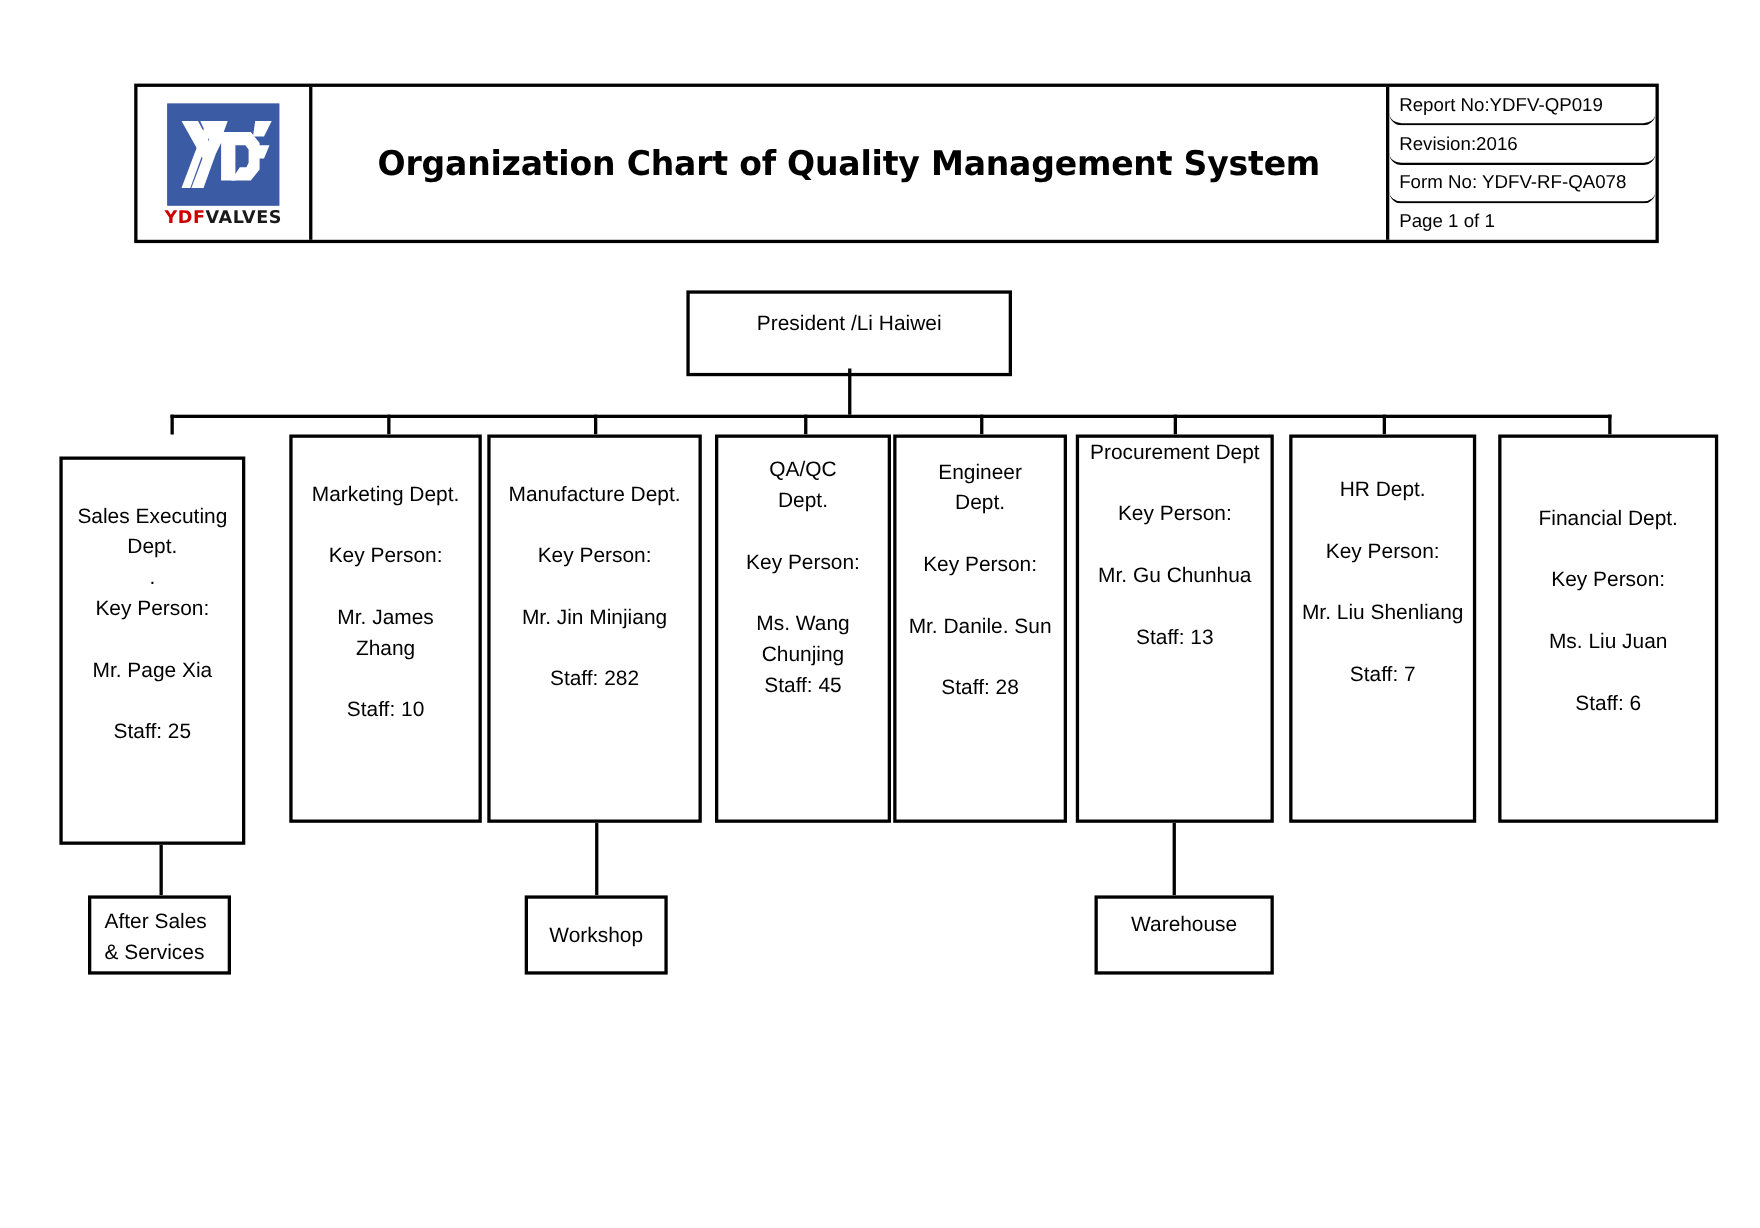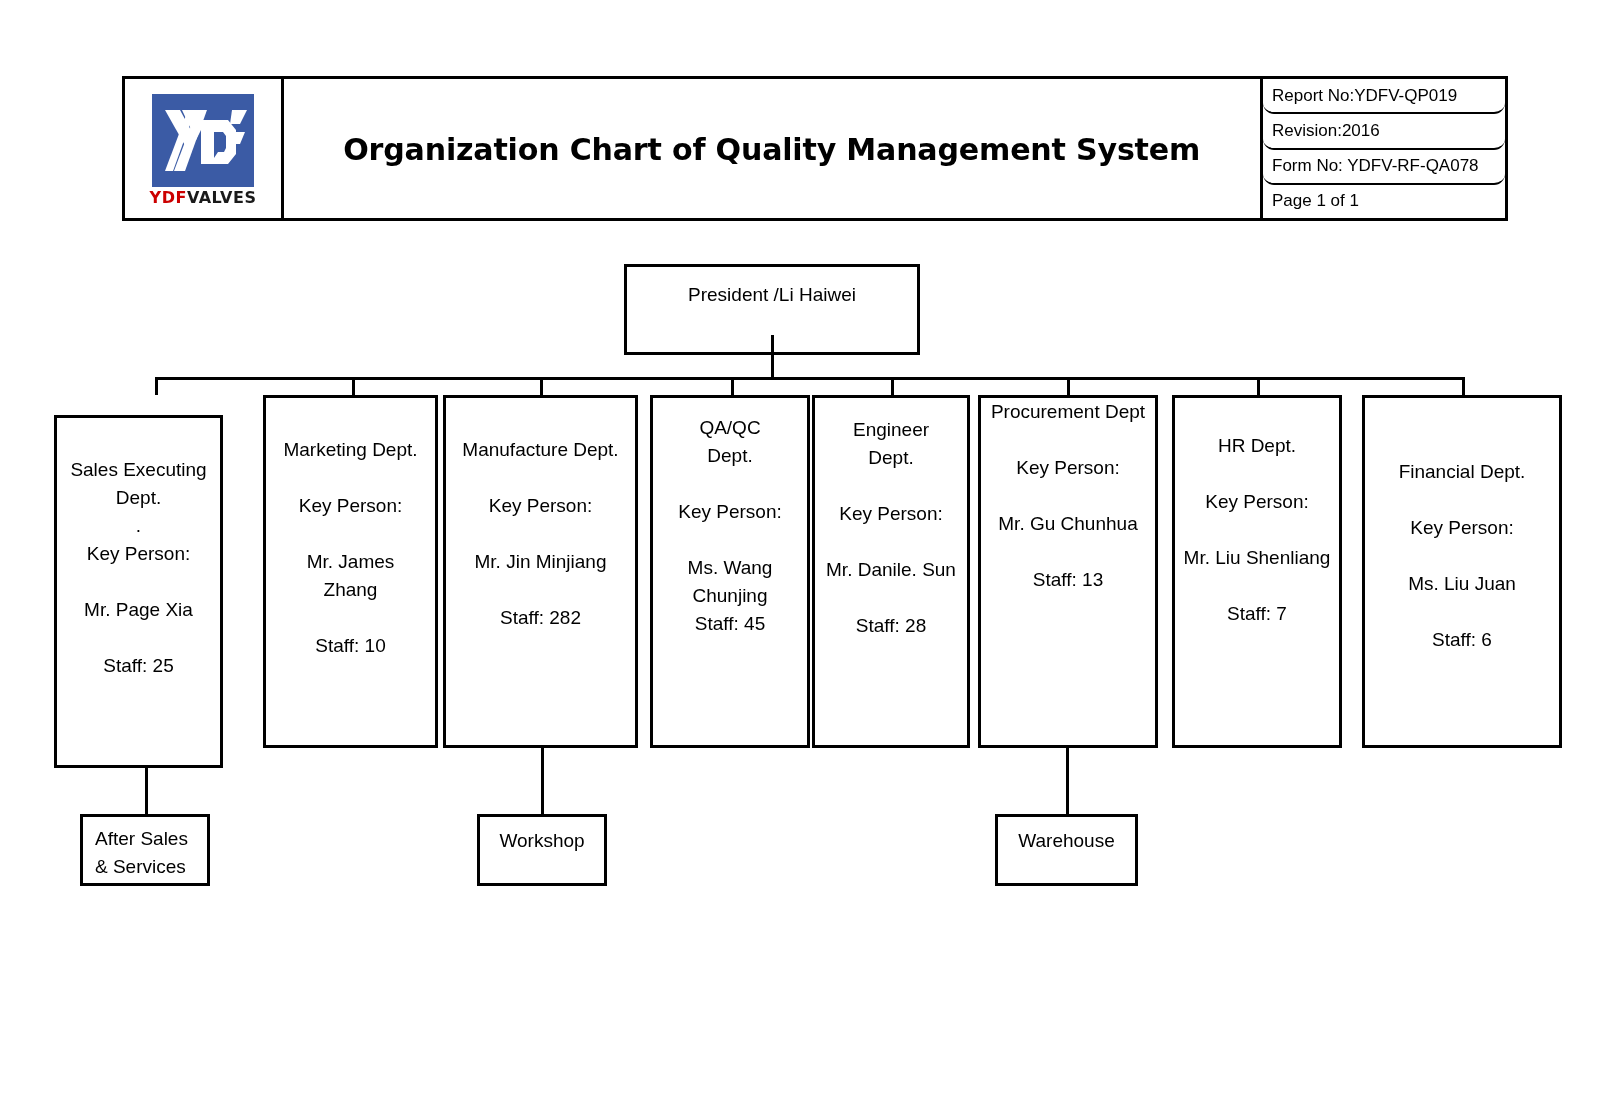--- a/index.html
+++ b/index.html
@@ -122,21 +122,21 @@
     line-height: 28px;
     white-space: nowrap;
     text-align: center;
   }
 
   
   #node-president {
     left: 624px;
     top: 264px;
     width: 296px;
-    height: 91px;
+    height: 78px;
   }
   #node-president .node-lines { padding-top: 14px; }
 
   
   .dept {
     top: 395px;
     height: 353px;
   }
   .dept .node-lines { align-items: center; }
 
@@ -251,21 +251,21 @@
           <div class="ln">Manufacture Dept.</div>
           <div class="ln">&nbsp;</div>
           <div class="ln">Key Person:</div>
           <div class="ln">&nbsp;</div>
           <div class="ln">Mr. Jin Minjiang</div>
           <div class="ln">&nbsp;</div>
           <div class="ln">Staff: 282</div>
         </div>
       </div>
       <div class="node leaf" style="left: 477px; top: 814px; width: 130px; height: 72px;">
-        <div class="node-lines" style="padding-top: 10px; align-items: center; padding-left: 0px;">
+        <div class="node-lines" style="padding-top: 20px; align-items: center; padding-left: 0px;">
           <div class="ln" style="text-align: center;">Workshop</div>
         </div>
       </div>
       <div class="node dept" style="left: 650px; width: 160px; top: 395px; height: 353px;">
         <div class="node-lines" style="padding-top: 16px; justify-content: flex-end;">
           <div class="ln">QA/QC</div>
           <div class="ln">Dept.</div>
           <div class="ln">&nbsp;</div>
           <div class="ln">Key Person:</div>
           <div class="ln">&nbsp;</div>
@@ -290,21 +290,21 @@
         <div class="node-lines" style="">
           <div class="ln">Procurement Dept</div>
           <div class="ln">&nbsp;</div>
           <div class="ln">Key Person:</div>
           <div class="ln">&nbsp;</div>
           <div class="ln">Mr. Gu Chunhua</div>
           <div class="ln">&nbsp;</div>
           <div class="ln">Staff: 13</div>
         </div>
       </div>
-      <div class="node leaf" style="left: 995px; top: 814px; width: 143px; height: 72px;">
+      <div class="node leaf" style="left: 995px; top: 814px; width: 163px; height: 72px;">
         <div class="node-lines" style="padding-top: 10px; align-items: center; padding-left: 0px;">
           <div class="ln" style="text-align: center;">Warehouse</div>
         </div>
       </div>
       <div class="node dept" style="left: 1172px; width: 170px; top: 395px; height: 353px;">
         <div class="node-lines" style="padding-top: 34px;">
           <div class="ln">HR Dept.</div>
           <div class="ln">&nbsp;</div>
           <div class="ln">Key Person:</div>
           <div class="ln">&nbsp;</div>

